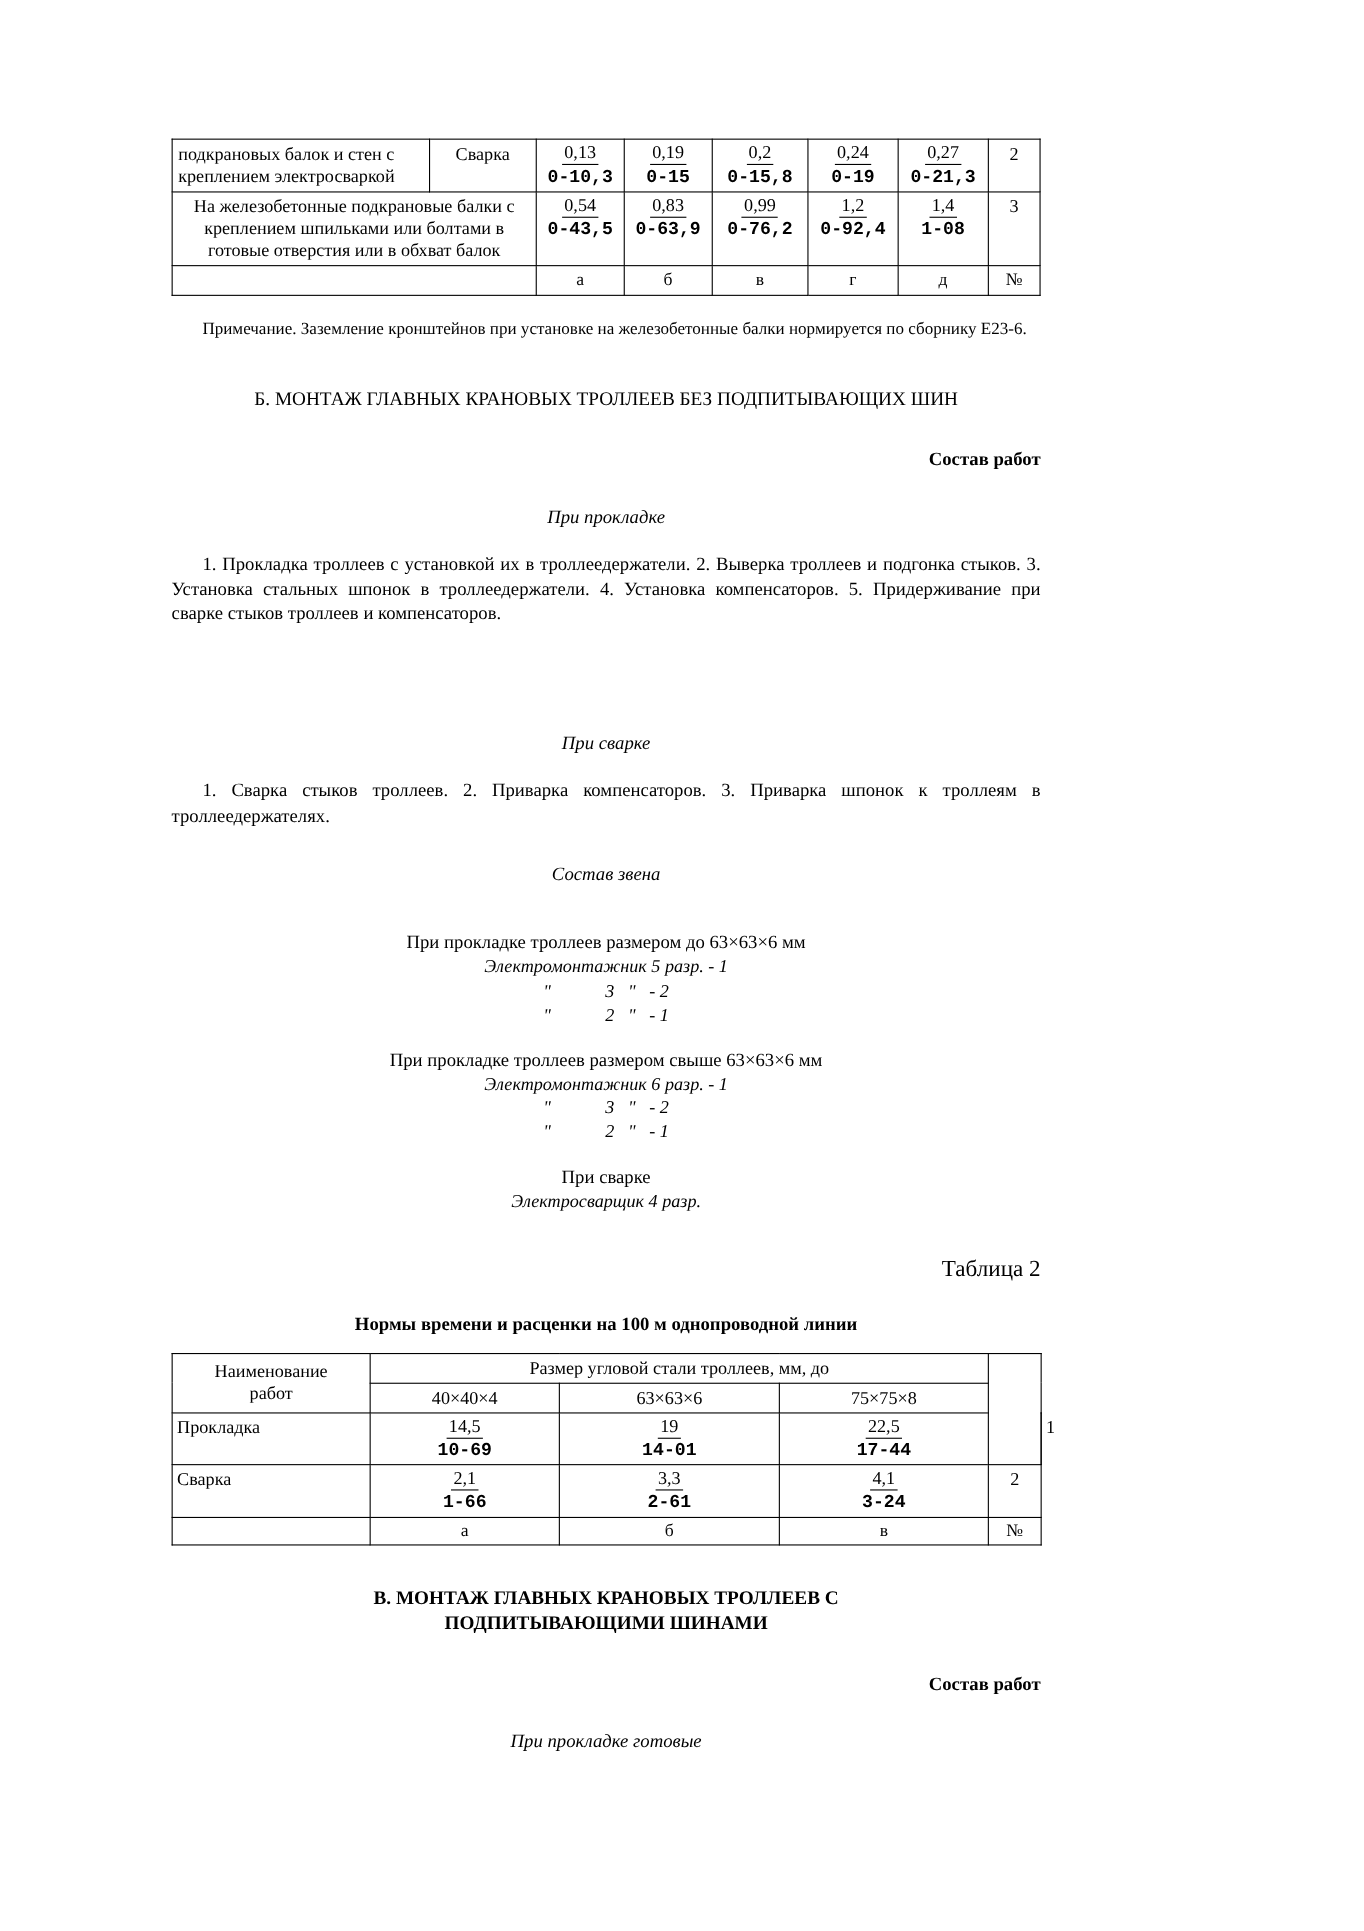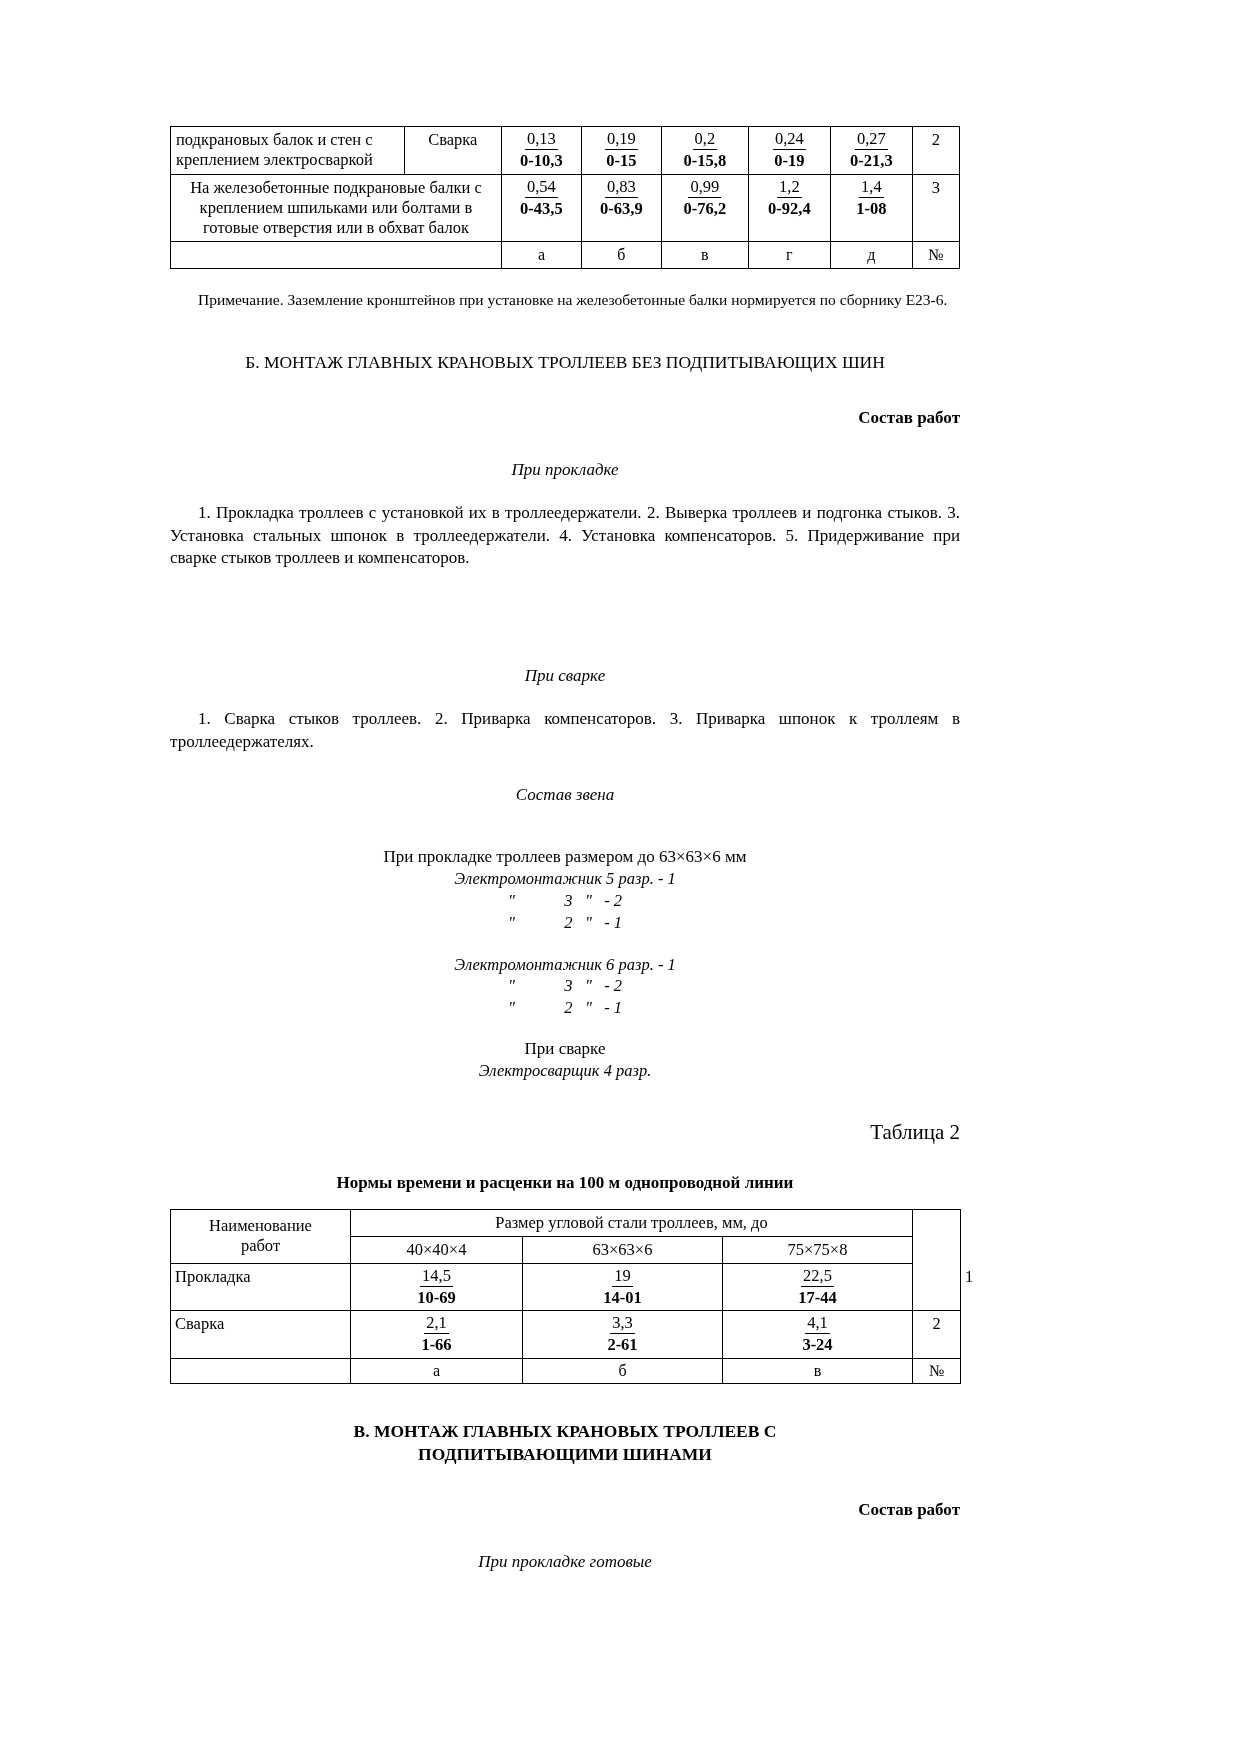--- a/index.html
+++ b/index.html
@@ -19,21 +19,21 @@
   .page {
     position: absolute;
     left: 0; top: 0;
     width: 1240px;
     height: 1755px;
     padding: 0;
     box-sizing: border-box;
   }
   .content {
     position: absolute;
-    left: 170px;
+    left: 156px;
     top: 126px;
     width: 790px;
   }
 
   
   table.doc-table {
     border-collapse: collapse;
     width: 790px;
     table-layout: fixed;
     font-size: 16.5px;
@@ -59,20 +59,21 @@
     width: -moz-fit-content;
     width: fit-content;
     margin: 0 auto 1px auto;
     padding: 0 2px 0px 2px;
     line-height: 1.15;
   }
   .num-bot {
     display: block;
     font-weight: bold;
     line-height: 1.2;
+    font-family: Liberation Mono, monospace;
   }
   tr.letters td {
     text-align: center;
     font-size: 16px;
     padding: 3px 4px;
     vertical-align: middle;
   }
   td.rownum {
     text-align: center;
     vertical-align: top;
@@ -265,20 +266,21 @@
     <div class="crew-block">
       <div class="crew-head">При прокладке троллеев размером до 63×63×6 мм</div>
       <div class="crew-line">Электромонтажник 5 разр. - 1</div>
       <div class="crew-line">"            3   "   - 2</div>
       <div class="crew-line">"            2   "   - 1</div>
     </div>
 
     <div class="crew-gap"></div>
 
     <div class="crew-block" style="margin-top:0">
+      <div class="crew-head">При прокладке троллеев размером свыше 63×63×6 мм</div>
       <div class="crew-line">Электромонтажник 6 разр. - 1</div>
       <div class="crew-line">"            3   "   - 2</div>
       <div class="crew-line">"            2   "   - 1</div>
     </div>
 
     <div class="crew-gap"></div>
 
     <div class="crew-block" style="margin-top:0">
       <div class="crew-head">При сварке</div>
       <div class="crew-line">Электросварщик 4 разр.</div>

